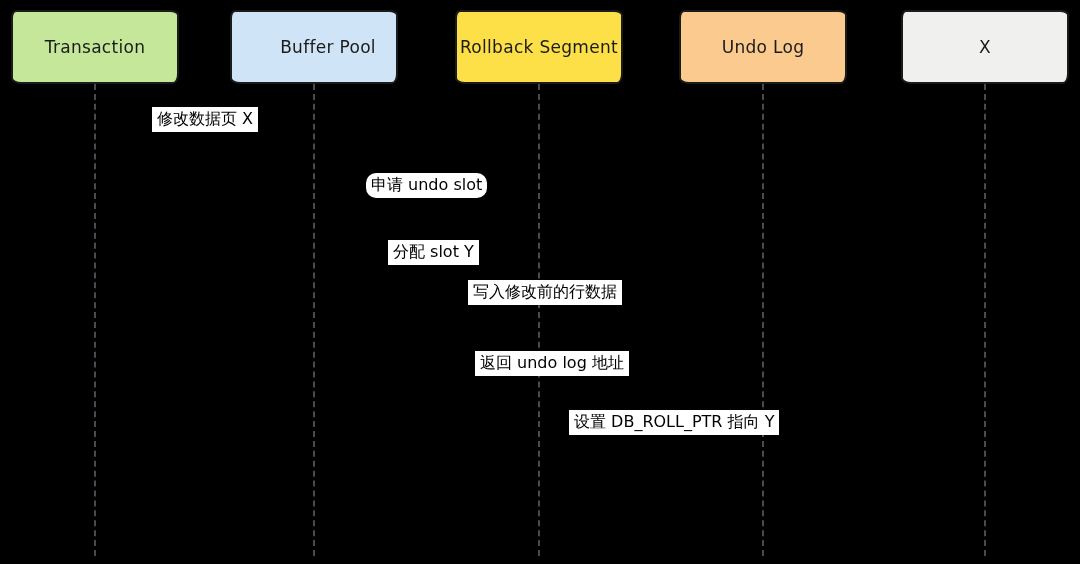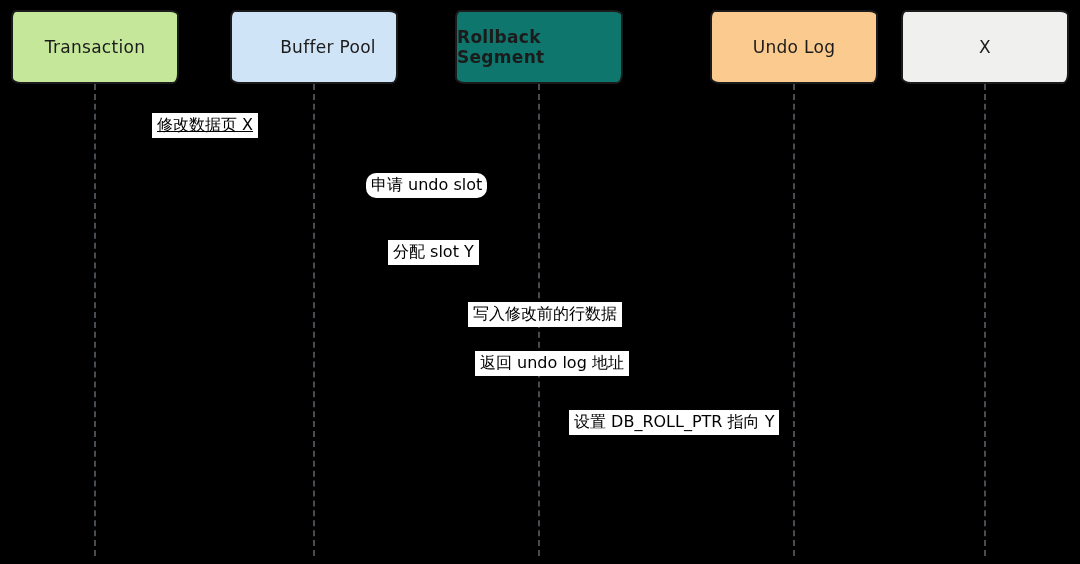--- a/index.html
+++ b/index.html
@@ -49,27 +49,27 @@
     font-size: 16px;
     line-height: 1;
     padding: 4px 5px 5px 5px;
     white-space: nowrap;
     z-index: 5;
   }
   
   .col-0 { left: 11px; }
   .col-1 { left: 230px; }
   .col-2 { left: 455px; }
-  .col-3 { left: 710px; }
+  .col-3 { left: 679px; }
   .col-4 { left: 901px; }
   
-  .msg-0 { left: 152px; top: 113px; text-decoration: underline; }
+  .msg-0 { left: 152px; top: 107px; }
   .msg-1 { left: 366px; top: 173px; border-radius: 10px; }
   .msg-2 { left: 388px; top: 240px; }
-  .msg-3 { left: 468px; top: 302px; }
+  .msg-3 { left: 468px; top: 280px; }
   .msg-4 { left: 475px; top: 351px; }
   .msg-5 { left: 569px; top: 410px; }
 </style>
 </head>
 <body>
 
 <div class="stage">
 
   <div class="actor-col col-0">
     <div class="actor-box" style="background-color: rgb(197, 231, 154);">
@@ -79,21 +79,21 @@
   </div>
 
   <div class="actor-col col-1">
     <div class="actor-box" style="background-color: rgb(208, 228, 247); padding-left: 28px;">
       <span>Buffer Pool</span>
     </div>
     <div class="lifeline"></div>
   </div>
 
   <div class="actor-col col-2">
-    <div class="actor-box" style="background-color: #0f766e; font-weight: bold;">
+    <div class="actor-box" style="background-color: #fde047;">
       <span>Rollback Segment</span>
     </div>
     <div class="lifeline"></div>
   </div>
 
   <div class="actor-col col-3">
     <div class="actor-box" style="background-color: rgb(251, 202, 142);">
       <span>Undo Log</span>
     </div>
     <div class="lifeline"></div>

